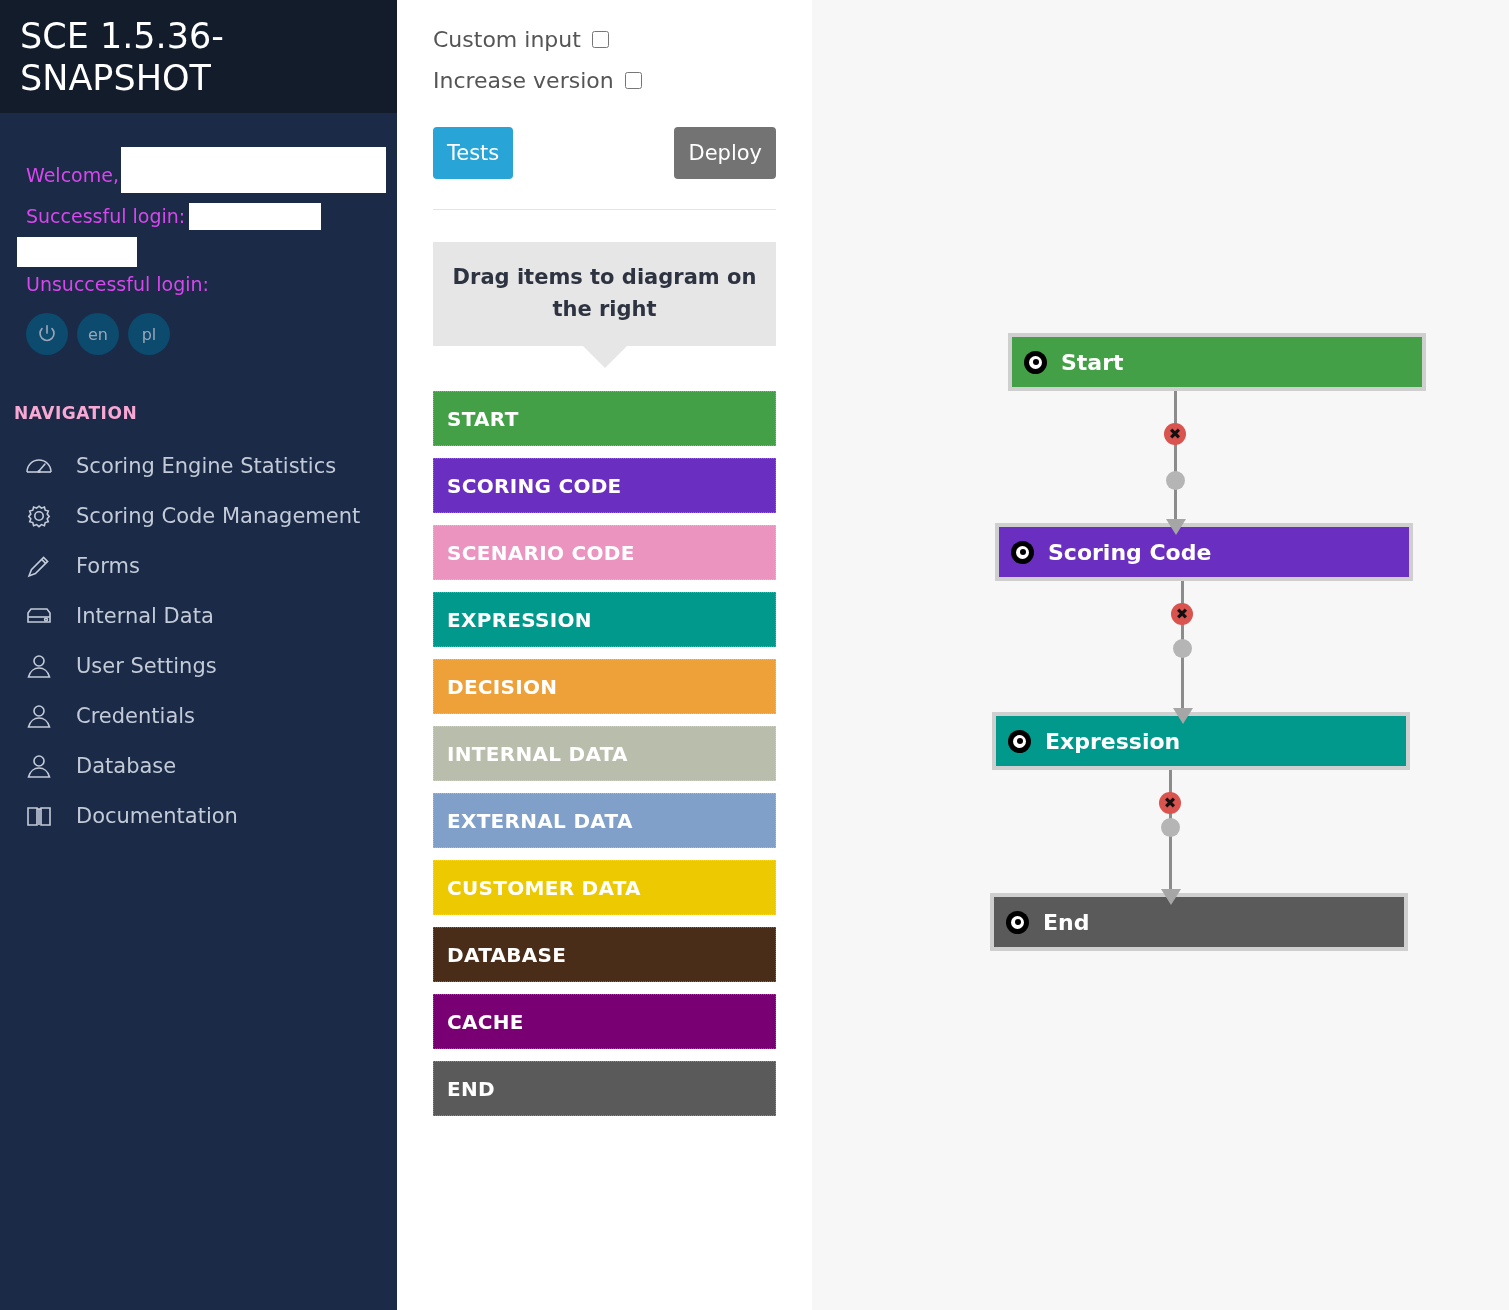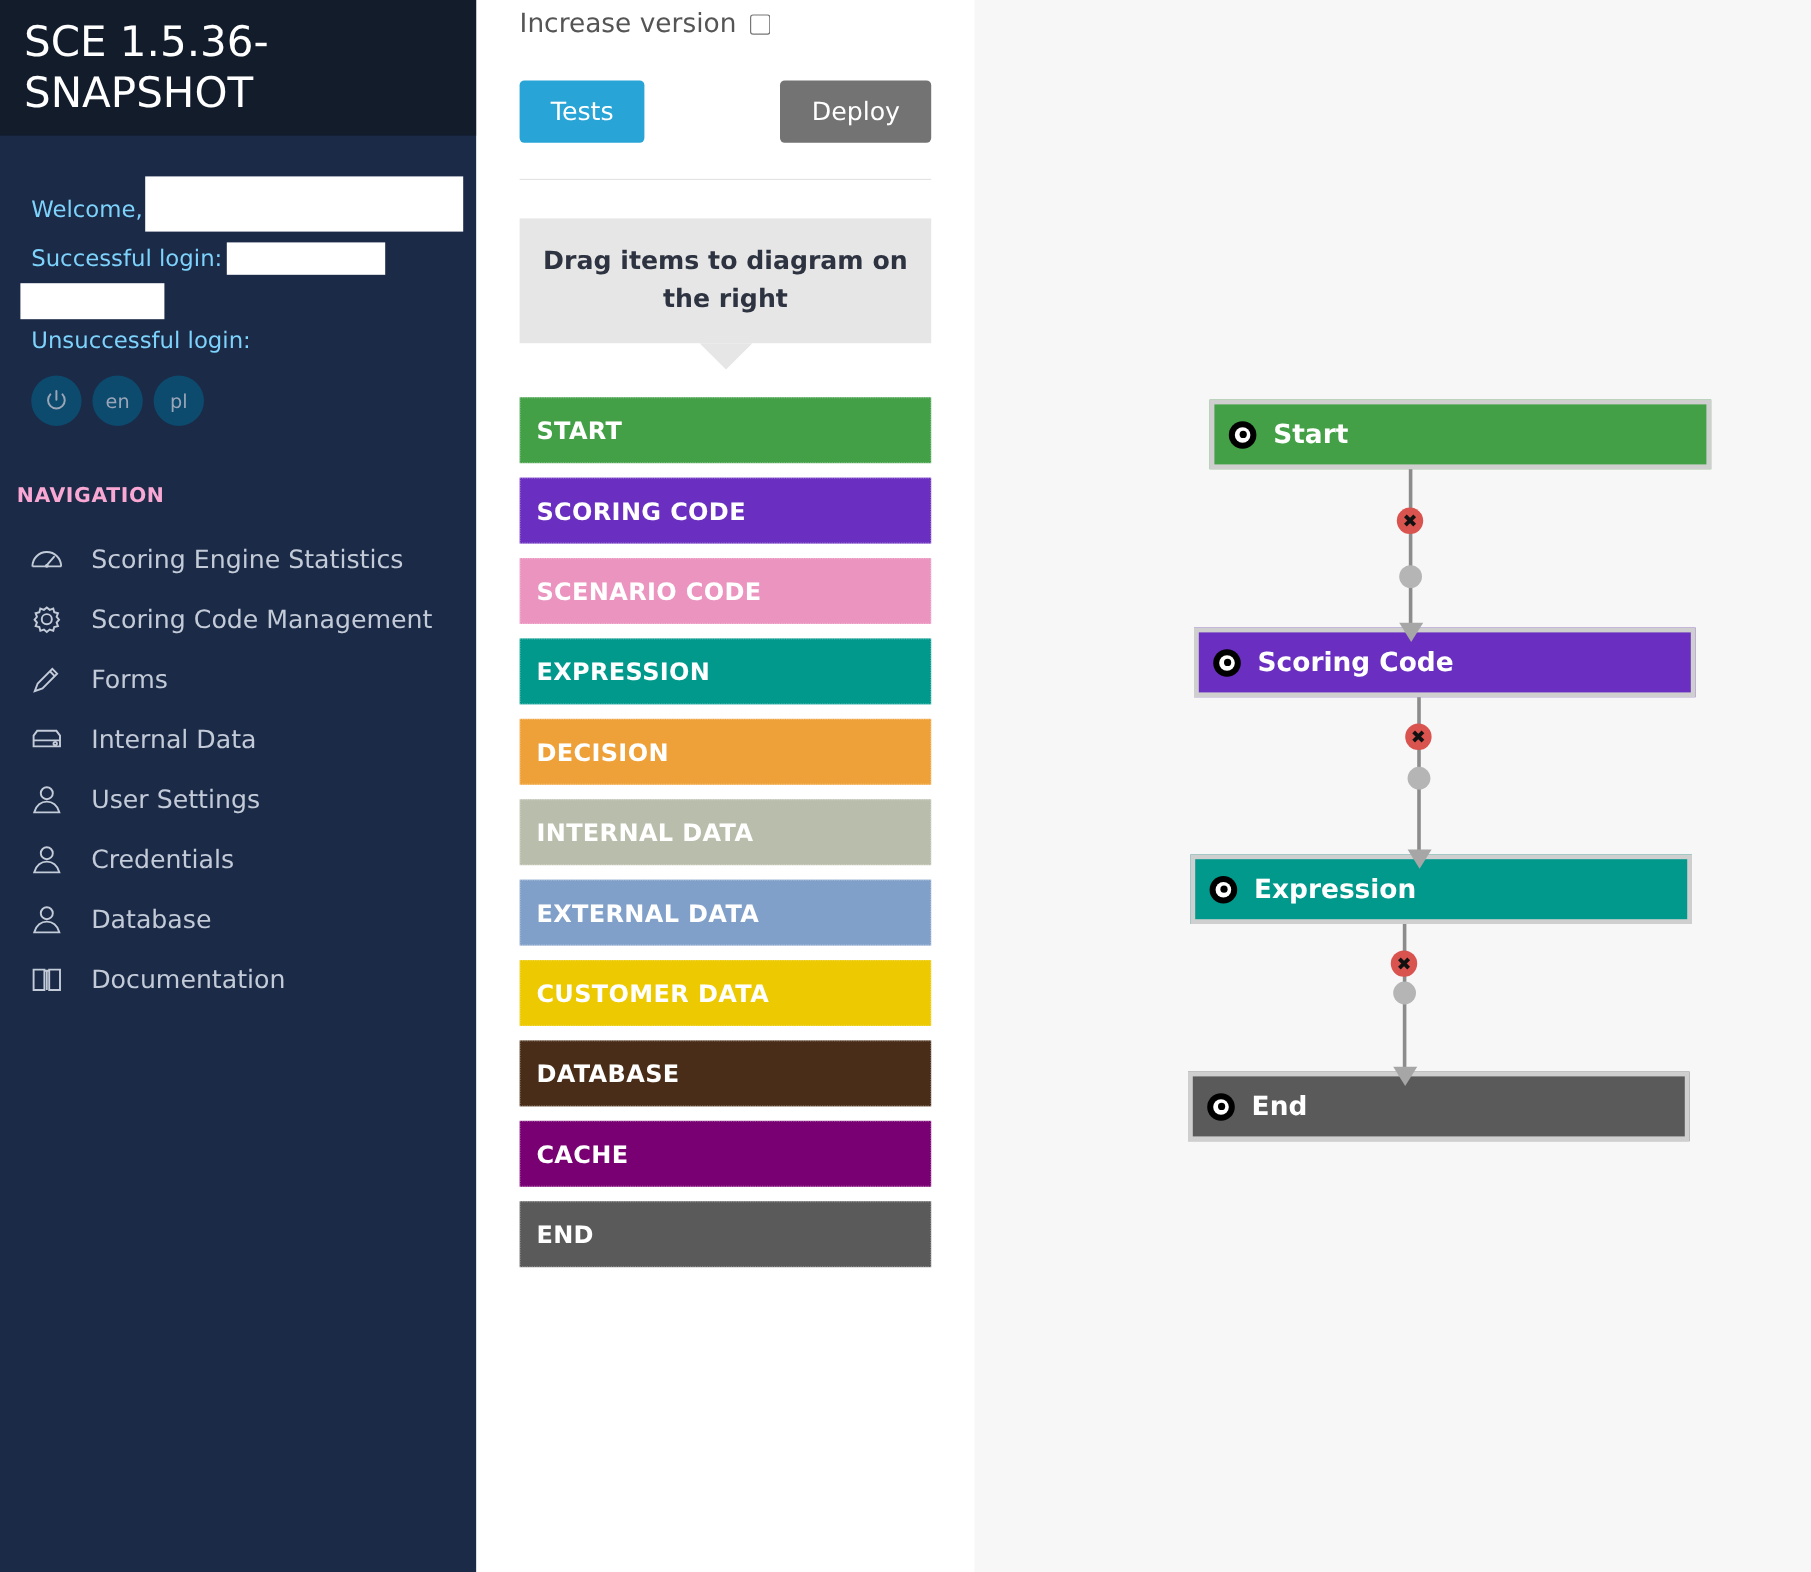--- a/index.html
+++ b/index.html
@@ -30,21 +30,21 @@
     font-size: 35px;
     font-weight: 400;
     text-align: left;
     line-height: 42px;
     letter-spacing: 0px;
   }
   #user-block {
     padding: 40px 26px 0 26px;
     font-size: 19px;
     line-height: 34px;
-    color: #7dd3fc;
+    color: #d946ef;
   }
   .redline { display: block; position: relative; white-space: nowrap; }
   .redacted {
     display: inline-block;
     background: #ffffff;
     vertical-align: middle;
   }
   #welcome-row .redacted { width: 265px; height: 46px; margin-left: 2px; position: relative; top: -6px;}
   #success-row .redacted { width: 132px; height: 27px; margin-left: 4px; position:relative; top:-1px;}
   #success-row2 { margin-left: -9px; }
@@ -128,21 +128,21 @@
   }
   #btn-row {
     margin: 26px 36px 0 36px;
     display: flex; justify-content: space-between;
   }
   .btn {
     border: none; color: #fff; cursor: pointer;
     font-size: 21px;
     font-family: inherit;
     border-radius: 4px;
-    padding: 14px 26px;
+    padding: 14px 14px;
   }
   #tests-btn { background: #28a4d6; }
   #deploy-btn { background: #737373; }
   #divider {
     margin: 30px 36px 0 36px;
     height: 1px; background: #e4e4e4;
   }
   #tooltip {
     margin: 32px 36px 0 36px;
     position: relative;
@@ -365,20 +365,24 @@
         </span>
         <span class="nav-label">Documentation</span>
       </a>
 
     </div>
   </div>
 
   <div id="middle">
 
 
+    <label class="chk-row" id="chk-custom">
+      <span>Custom input</span>
+      <input type="checkbox" style="">
+    </label>
 
     <label class="chk-row">
       <span>Increase version</span>
       <input type="checkbox" style="">
     </label>
 
     <div id="btn-row">
       <button class="btn" id="tests-btn">Tests</button>
       <button class="btn" id="deploy-btn">Deploy</button>
     </div>

